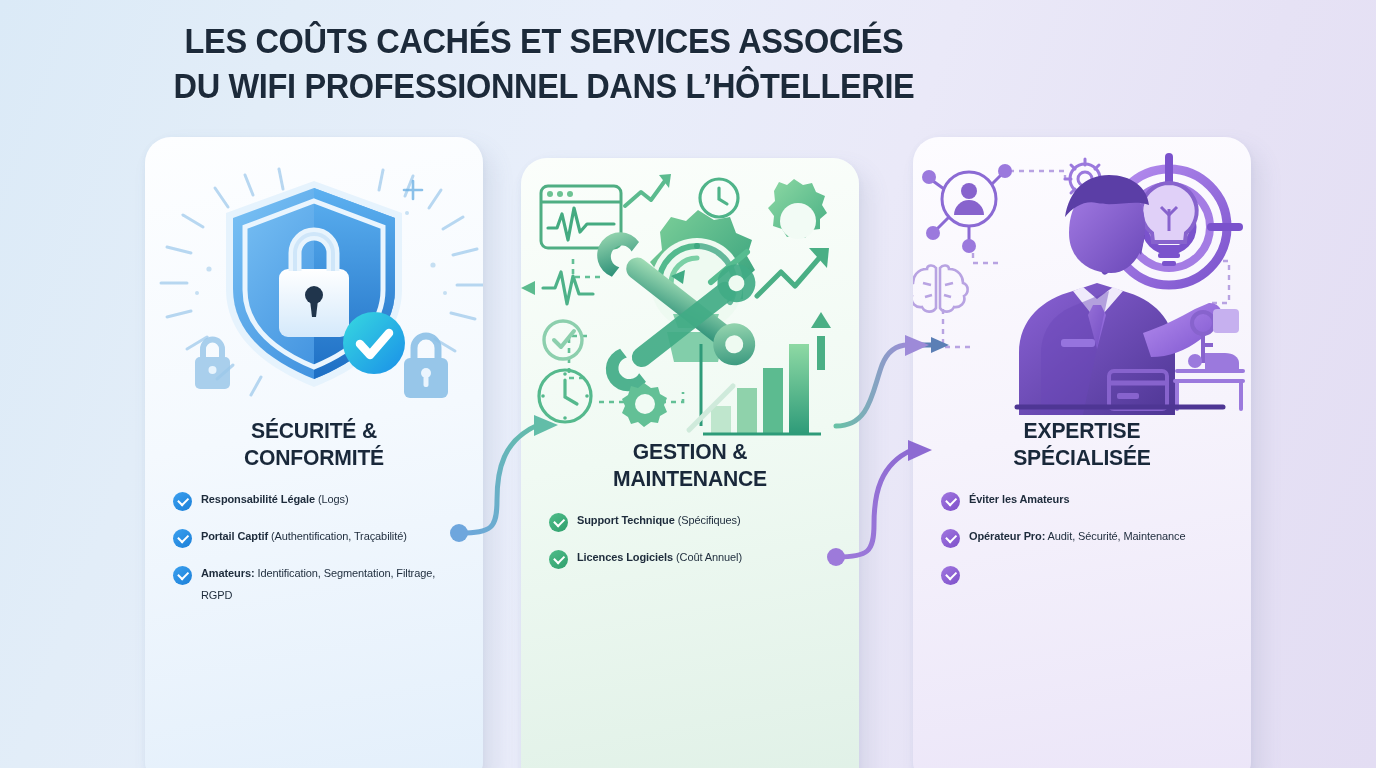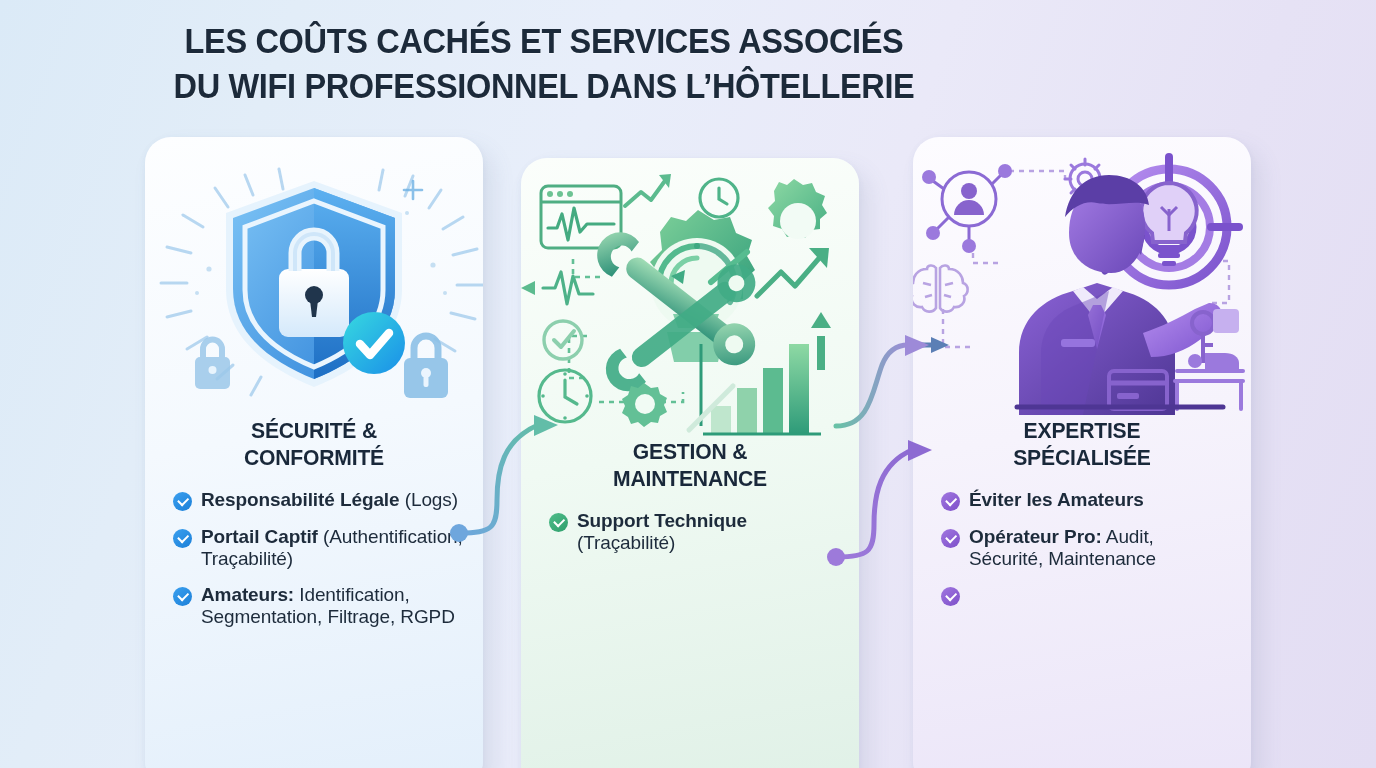--- a/index.html
+++ b/index.html
@@ -117,21 +117,21 @@
   .bullet-ico::after {
     content: "";
     position: absolute;
     left: 5px; top: 5px;
     width: 8px; height: 4.5px;
     border-left: 2.3px solid #fff;
     border-bottom: 2.3px solid #fff;
     transform: rotate(-45deg);
   }
   .bullet-txt {
-    font-size: 19px;
+    font-size: 11px;
     line-height: 21.5px;
     color: #1d2b3b;
     letter-spacing: -0.1px;
   }
   .bullet-txt b { font-weight: bold; }
 
   
   .connectors {
     position: absolute;
     inset: 0;
@@ -348,21 +348,25 @@
         <rect x="296" y="172" width="8" height="34" fill="#4aaf85"></rect>
       </svg>
     </div>
     <div class="card-heading">
       <div>GESTION &amp;</div>
       <div>MAINTENANCE</div>
     </div>
     <ul class="bullets">
       <li class="bullet">
         <span class="bullet-ico"></span>
-        <span class="bullet-txt"><b>Support Technique</b><span> (Traçabilité)</span></span>
+        <span class="bullet-txt"><b>Support Technique</b><span> (Spécifiques)</span></span>
+      </li>
+      <li class="bullet">
+        <span class="bullet-ico"></span>
+        <span class="bullet-txt"><b>Licences Logiciels</b><span> (Coût Annuel)</span></span>
       </li>
     </ul>
   </div>
 
   <div class="card c3">
     <div class="illus">
       <svg viewBox="0 0 338 272" xmlns="http://www.w3.org/2000/svg">
         <defs>
           <linearGradient id="pA" x1="0" y1="0" x2="1" y2="1">
             <stop offset="0" stop-color="#8b62d6"></stop>

